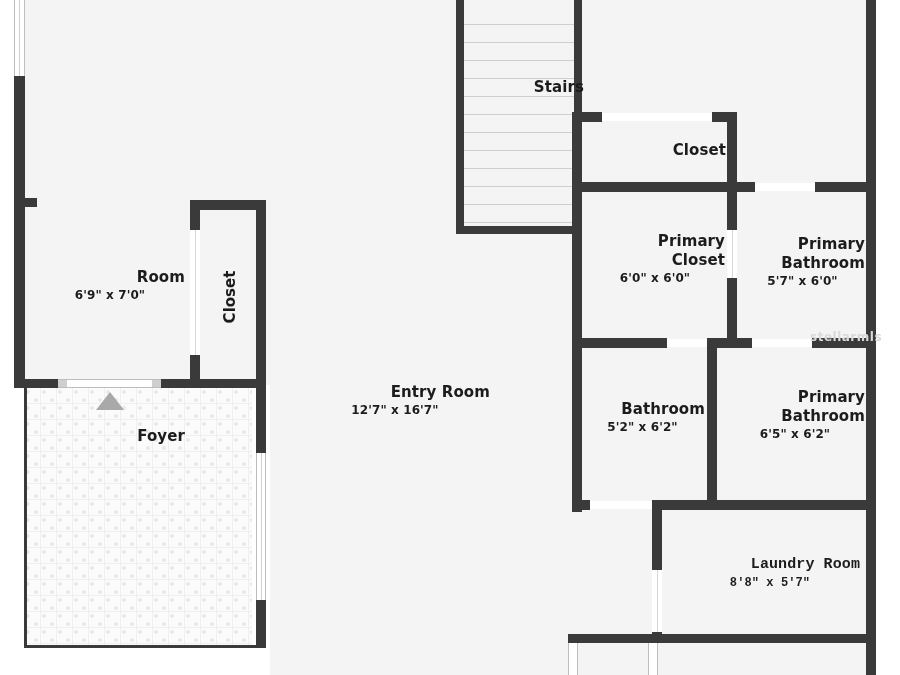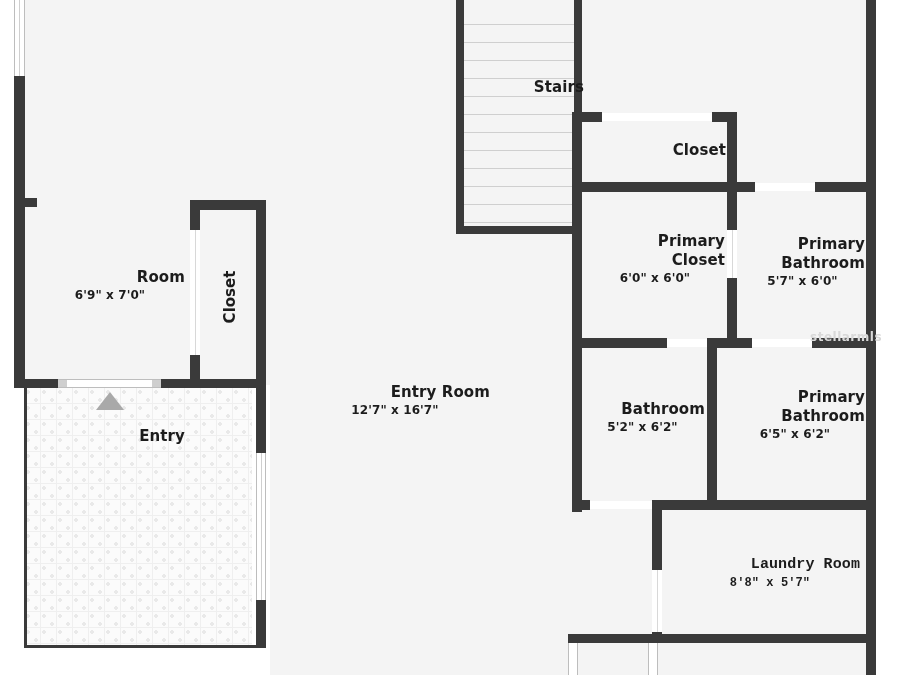--- a/index.html
+++ b/index.html
@@ -259,21 +259,21 @@
   <div class="label" style="left:35px; top:268px; width:150px;">
     <span class="rname">Room</span>
     <span class="rdim">6'9" x 7'0"</span>
   </div>
 
   <div class="label-vertical" style="left:190px; top:288px; width:80px; text-align:center;">
     <span>Closet</span>
   </div>
 
   <div class="label" style="left:35px; top:427px; width:150px;">
-    <span class="rname">Entry</span>
+    <span class="rname">Foyer</span>
   </div>
 
 
   <div class="label" style="left:300px; top:383px; width:190px;">
     <span class="rname">Entry Room</span>
     <span class="rdim">12'7" x 16'7"</span>
   </div>
 
   <div class="label" style="left:454px; top:78px; width:130px;">
     <span class="rname">Stairs</span>

